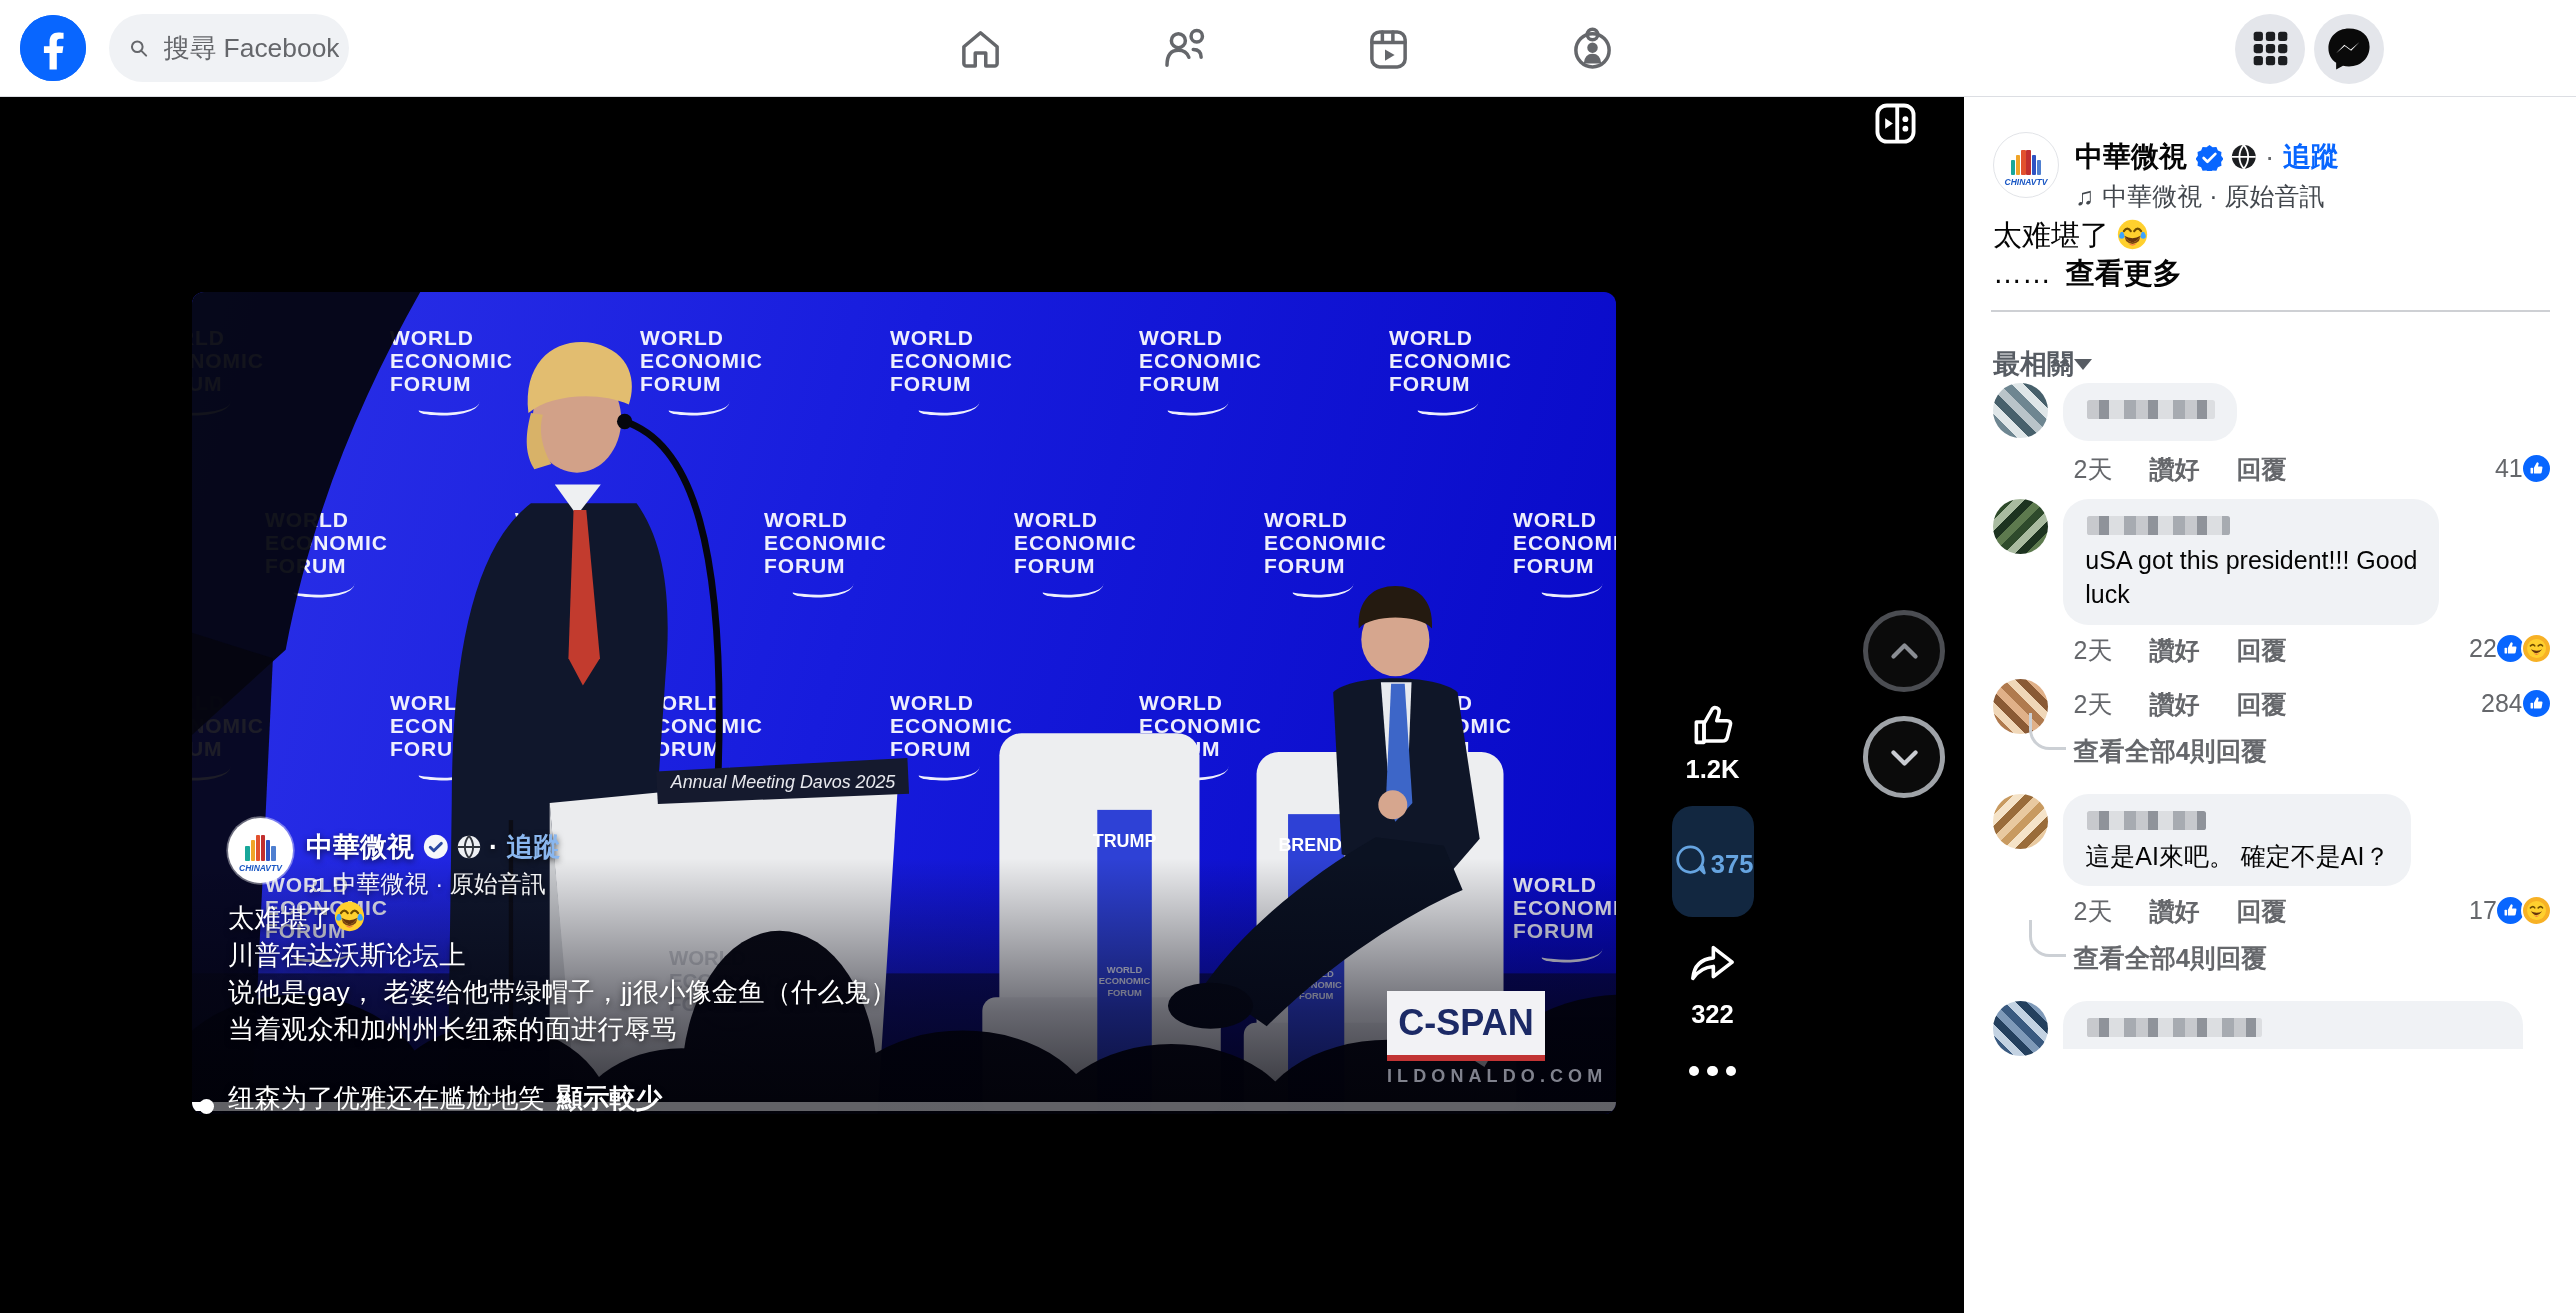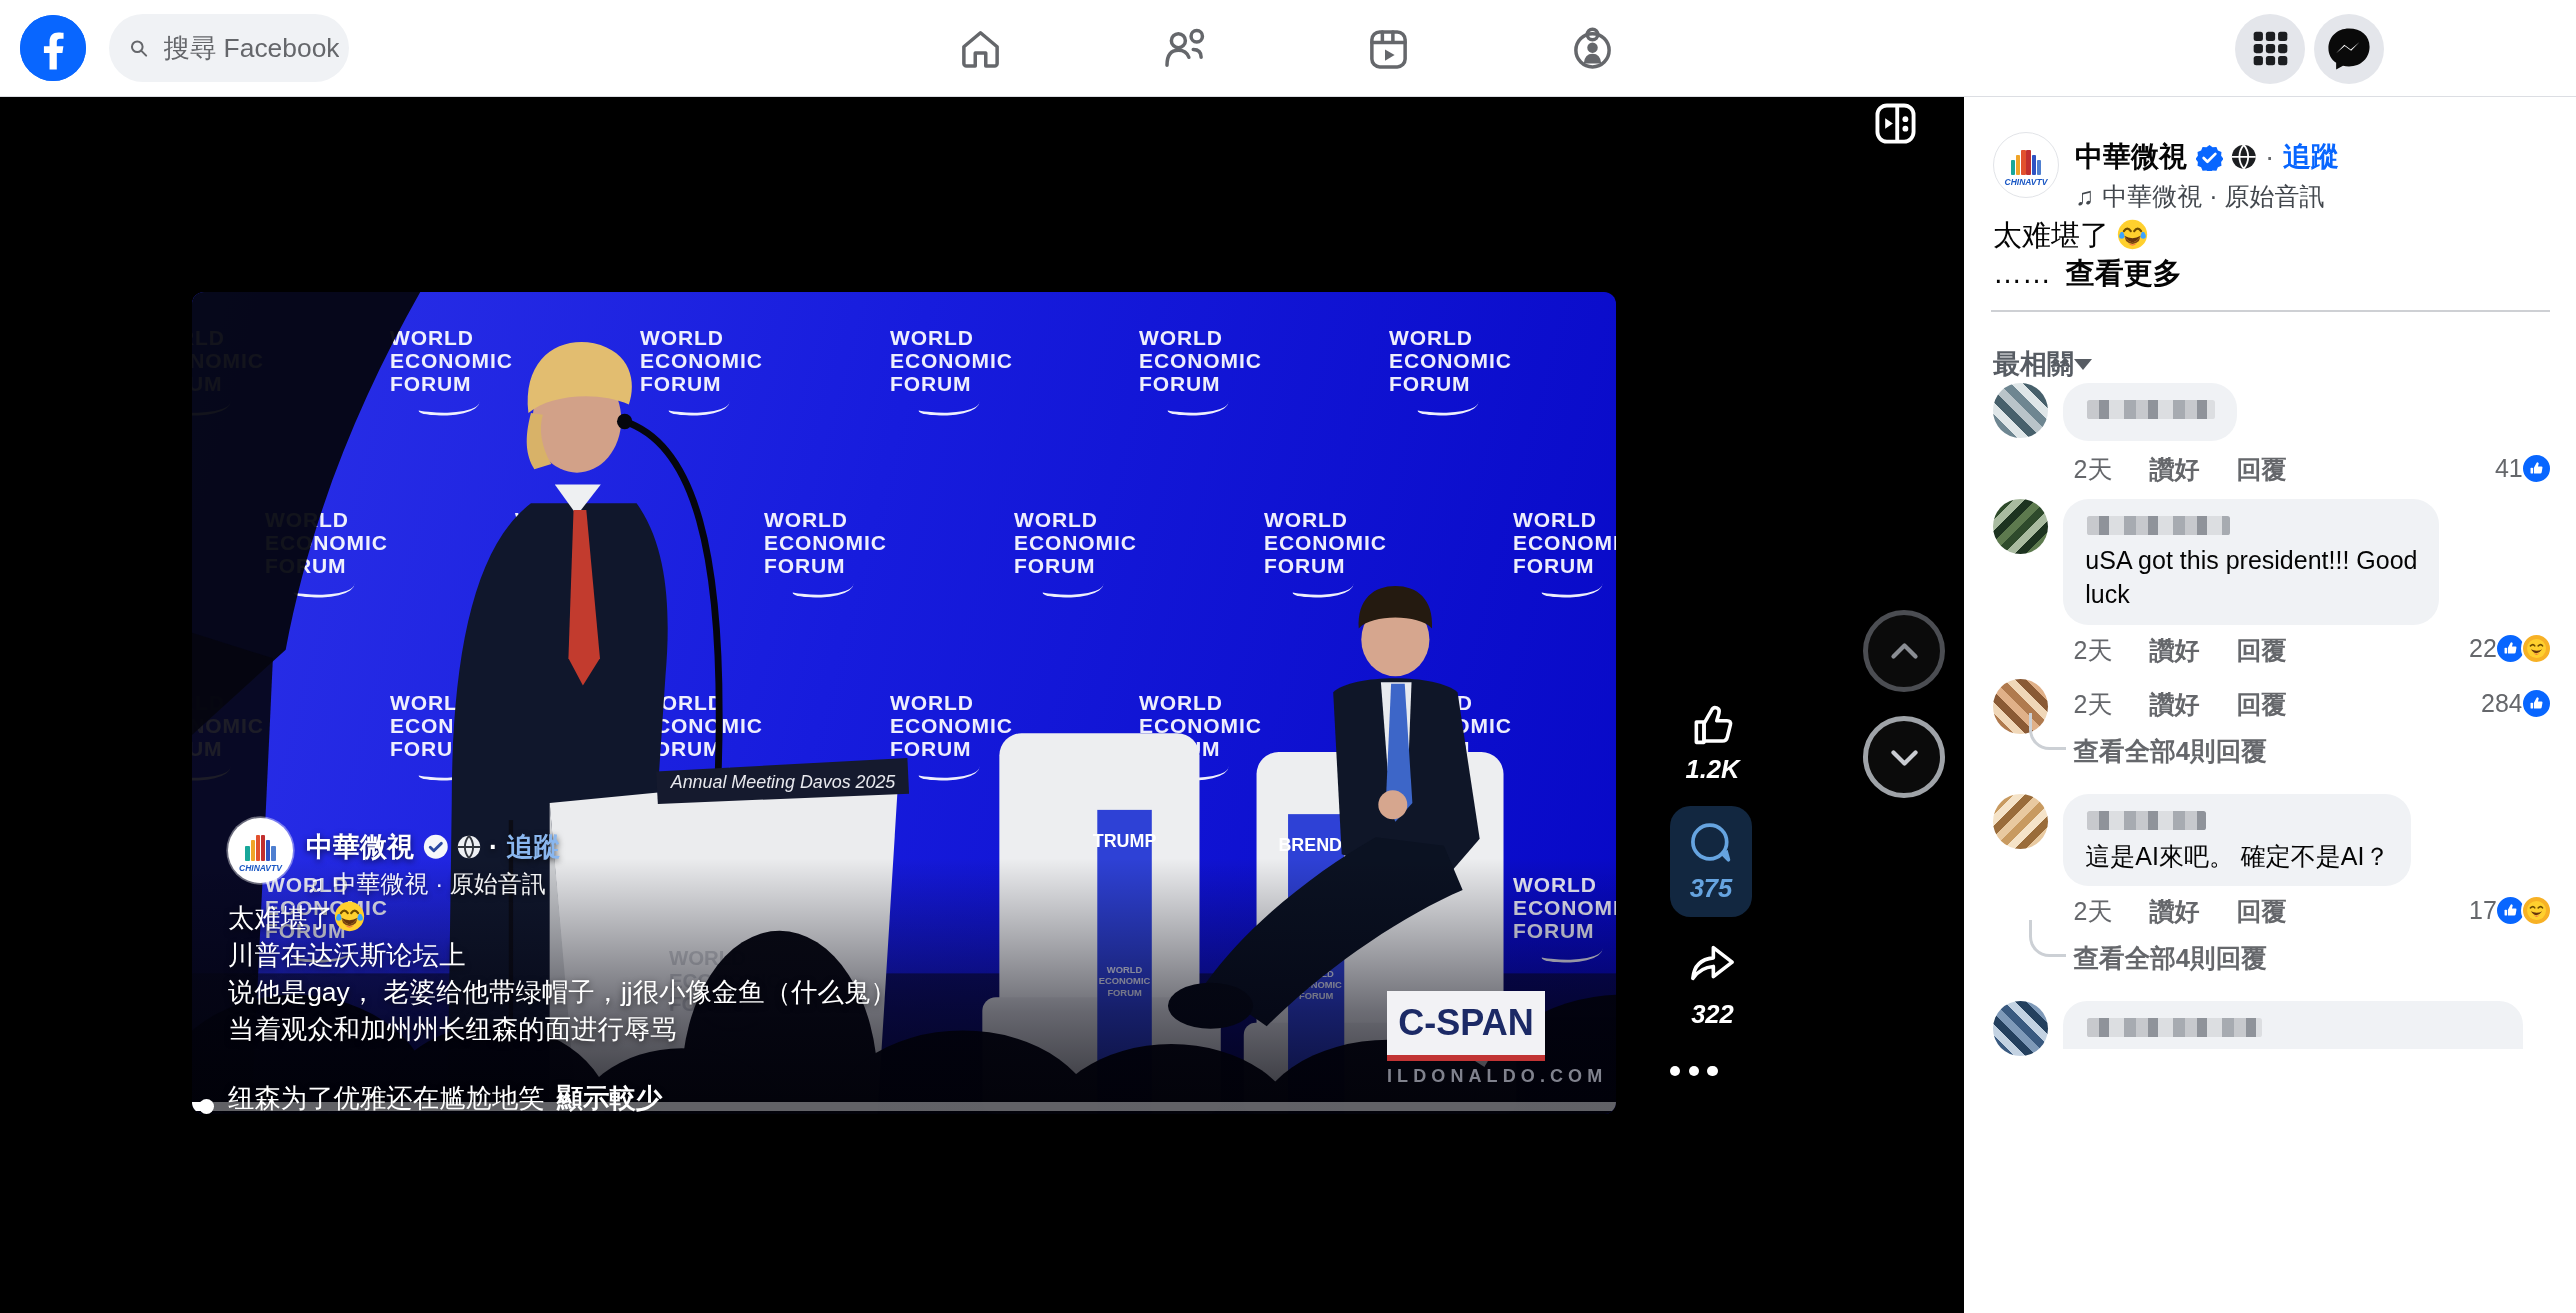--- a/index.html
+++ b/index.html
@@ -53,26 +53,26 @@
   .ov-text .gap{height:32px;}
   .show-less{font-weight:bold;margin-left:12px;}
   .joy{width:31px;height:31px;vertical-align:-5.1px;}
 
   .progress-track{position:absolute;left:0;right:0;bottom:3.4px;height:8.5px;background:rgba(255,255,255,.38);}
   .progress-played{position:absolute;left:0;bottom:3.4px;height:8.5px;width:10.2px;background:#fff;}
   .progress-dot{position:absolute;left:6.8px;bottom:0;width:15.3px;height:15.3px;border-radius:50%;background:#fff;}
 
   
   .rail{position:absolute;left:1670px;top:699px;width:85px;display:flex;flex-direction:column;
-    z-index:10;color:#fff;font-style:italic;}
+    align-items:center;z-index:10;color:#fff;}
   .rail .rlabel{font-size:25.6px;font-weight:600;margin-top:5.1px;}
   .rail svg{display:block;}
   .rail .like-group{display:flex;flex-direction:column;align-items:center;margin-bottom:22px;}
   .comment-pill{width:82px;height:111px;border-radius:20.4px;background:#122740;display:flex;
-    flex-direction:column;align-items:center;justify-content:center;margin-bottom:22px;}
+    align-items:center;justify-content:center;margin-bottom:22px;}
   .comment-pill .rlabel{color:#66a4e0;}
   .share-group{display:flex;flex-direction:column;align-items:center;margin-bottom:37px;gap:8px;}
   .rail-dots{display:flex;gap:8.5px;}
   .rail-dots i{width:10.2px;height:10.2px;border-radius:50%;background:#fff;display:block;}
 
   .chev{position:absolute;width:82px;height:82px;border-radius:50%;background:#0b0b0b;
     display:flex;align-items:center;justify-content:center;z-index:10;}
   .chev-up{left:1863px;top:610px;border:5.1px solid #4b4d52;}
   .chev-down{left:1863px;top:716px;border:5.1px solid #9fa3a8;}
   .theater-btn{position:absolute;left:1874px;top:102px;z-index:10;}

